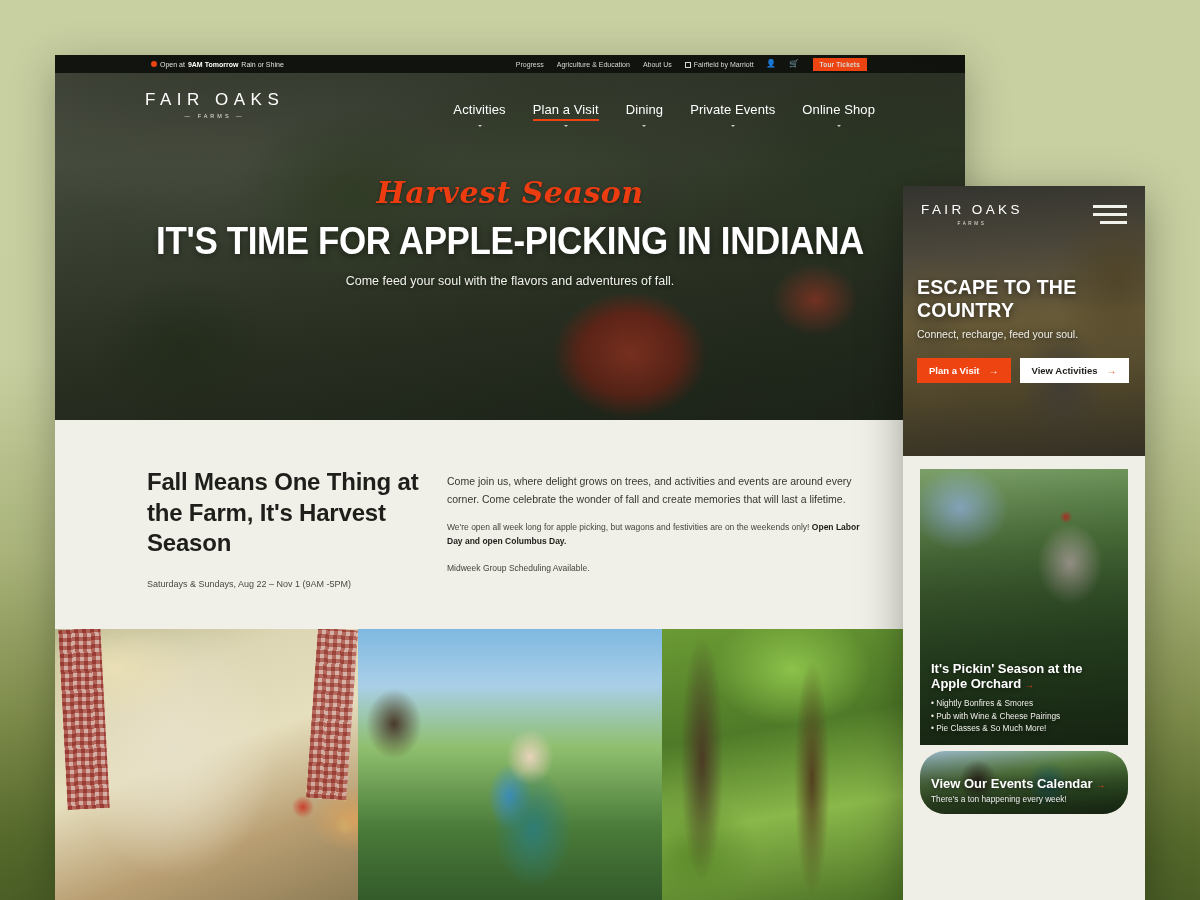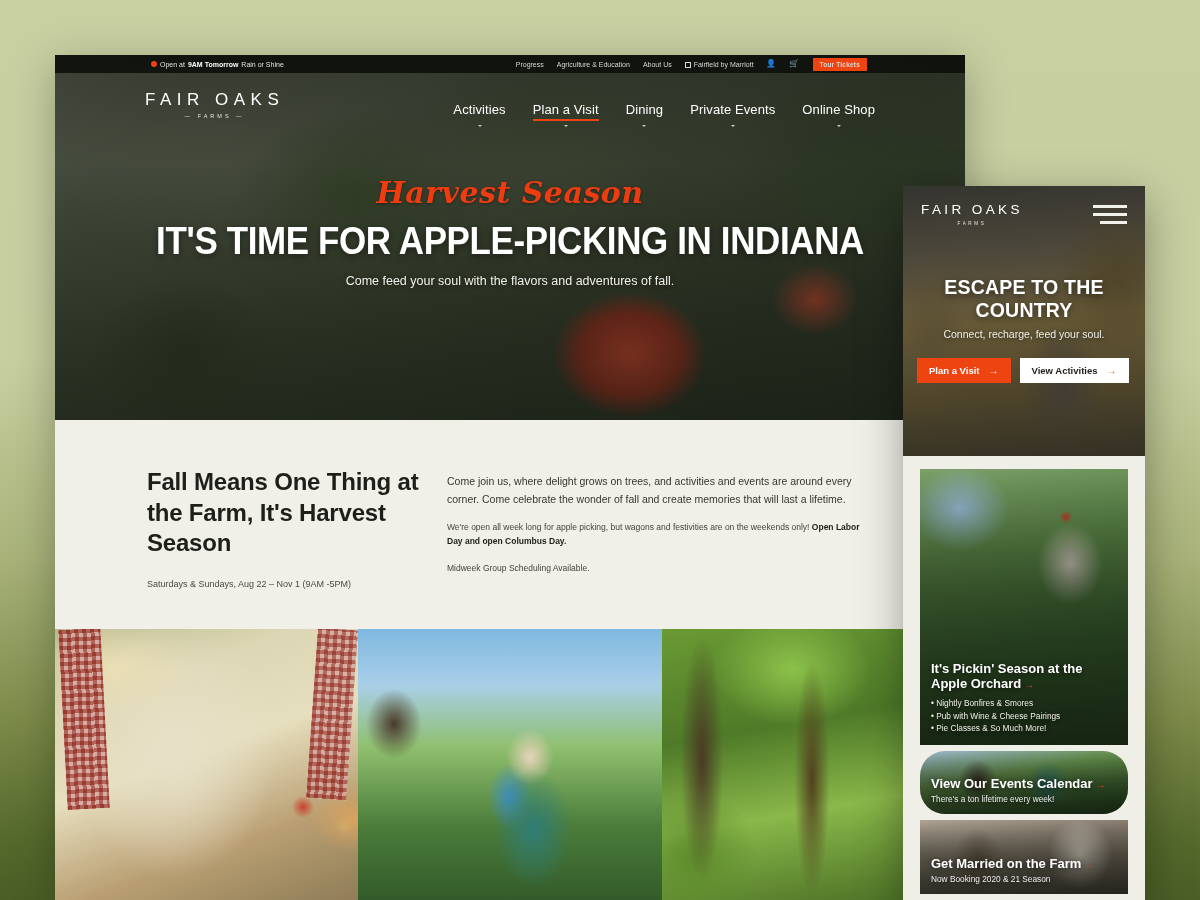--- a/index.html
+++ b/index.html
@@ -152,21 +152,21 @@
       linear-gradient(175deg,#4b4b46 0%, #6b6352 25%, #8a7747 50%, #6f6038 75%, #4a4332 100%);
   }
   .m-hero::after{ content:""; position:absolute; inset:0; background:linear-gradient(180deg,rgba(25,25,20,.46),rgba(25,25,20,.3) 45%,rgba(25,25,20,.45)); }
   .m-hero > * { position:relative; z-index:3; }
   .m-top { display:flex; align-items:flex-start; padding:17px 18px 0 18px; }
   .m-logo .l1 { color:#fff; font-size:13.5px; letter-spacing:3.4px; font-weight:300; line-height:1; }
   .m-logo .l2 { color:#e4e4de; font-size:4.6px; letter-spacing:2.6px; text-align:center; margin-top:4px; }
   .burger { margin-left:auto; width:34px; display:flex; flex-direction:column; gap:5px; padding-top:2px; }
   .burger i { height:3px; background:#f2f2ec; display:block; }
   .burger i:nth-child(3){ width:80%; margin-left:auto; }
-  .m-copy { padding:0 14px; margin-top:50px;text-align:center; }
+  .m-copy { padding:0 14px; margin-top:50px; }
   .m-h1 { color:#fff; font-size:19.5px; font-weight:bold; letter-spacing:.2px; text-shadow:0 2px 6px rgba(0,0,0,.5); }
   .m-sub { color:#efefe8; font-size:10.5px; margin-top:6px; text-shadow:0 1px 4px rgba(0,0,0,.55); }
   .m-btns { display:flex; gap:9px; margin-top:18px; }
   .mbtn { font-size:9.5px; font-weight:bold; padding:7px 12px; display:flex; align-items:center; gap:9px; white-space:nowrap; }
   .mbtn.primary { background:#ee4411; color:#fff; }
   .mbtn.primary .arw { color:#fff; }
   .mbtn.ghost { background:#fff; color:#1e1e1a; }
   .mbtn.ghost .arw { color:#ee4411; }
   .arw { font-size:10px; font-weight:bold; }
 
@@ -308,26 +308,19 @@
           <li>• Pub with Wine &amp; Cheese Pairings</li>
           <li>• Pie Classes &amp; So Much More!</li>
         </ul>
       </div>
     </div>
 
     <div class="mcard card2">
       <div class="shade"></div>
       <div class="ctext">
         <h3><span>View Our Events Calendar</span><span class="arw">→</span></h3>
-        <div class="csub">There's a ton lifetime every week!</div>
-      </div>
-    </div>
-
-    <div class="mcard card3">
-      <div class="shade"></div>
-      <div class="ctext">
-        <h3><span>Get Married on the Farm</span><span class="arw">→</span></h3>
-        <div class="csub">Now Booking 2020 &amp; 21 Season</div>
-      </div>
-    </div>
+        <div class="csub">There's a ton happening every week!</div>
+      </div>
+    </div>
+
 
   </div>
 </div>
 
 </body></html>

